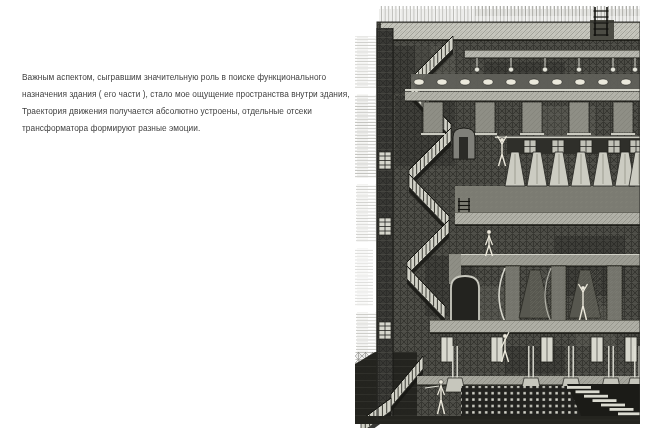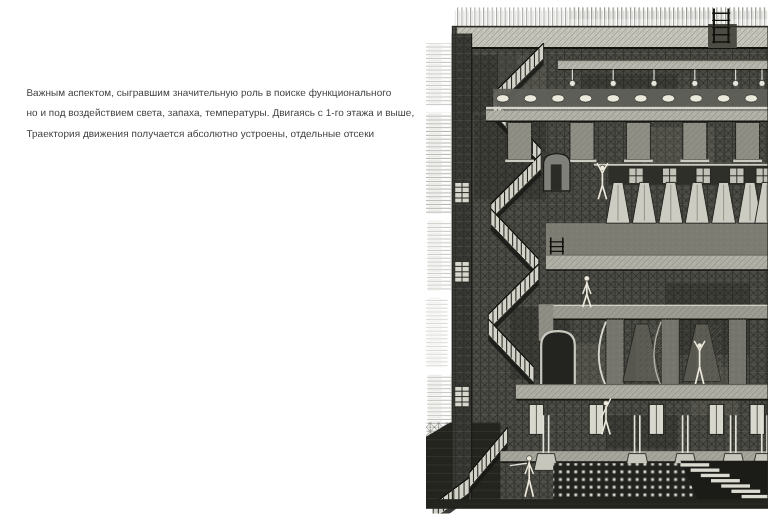--- a/index.html
+++ b/index.html
@@ -21,22 +21,23 @@
   }
   .artwork svg{display:block;width:285px;height:422px;}
 </style>
 </head>
 <body>
 
 <div class="page">
 
   <div class="text-block">
     <div class="text-line">Важным аспектом, сыгравшим значительную роль в поиске функционального</div>
-    <div class="text-line">но и под воздействием света, запаха, температуры. Двигаясь с 1-го этажа и выше,</div>
+    <div class="text-line">назначения здания ( его части ), стало мое ощущение пространства внутри здания,</div>
     <div class="text-line">Траектория движения получается абсолютно устроены, отдельные отсеки</div>
+    <div class="text-line">трансформатора формируют разные эмоции.</div>
   </div>
 
   <figure class="artwork">
     <svg id="art" viewBox="0 0 285 422">
       <defs>
         <pattern id="pv" width="3.6" height="18" patternUnits="userSpaceOnUse">
           <path d="M1.2 0V18" stroke="#8a8a82" stroke-width="0.8"></path>
           <path d="M2.8 3V15" stroke="#b8b8b0" stroke-width="0.5"></path>
         </pattern>
         <pattern id="ph" width="18" height="3.2" patternUnits="userSpaceOnUse">

